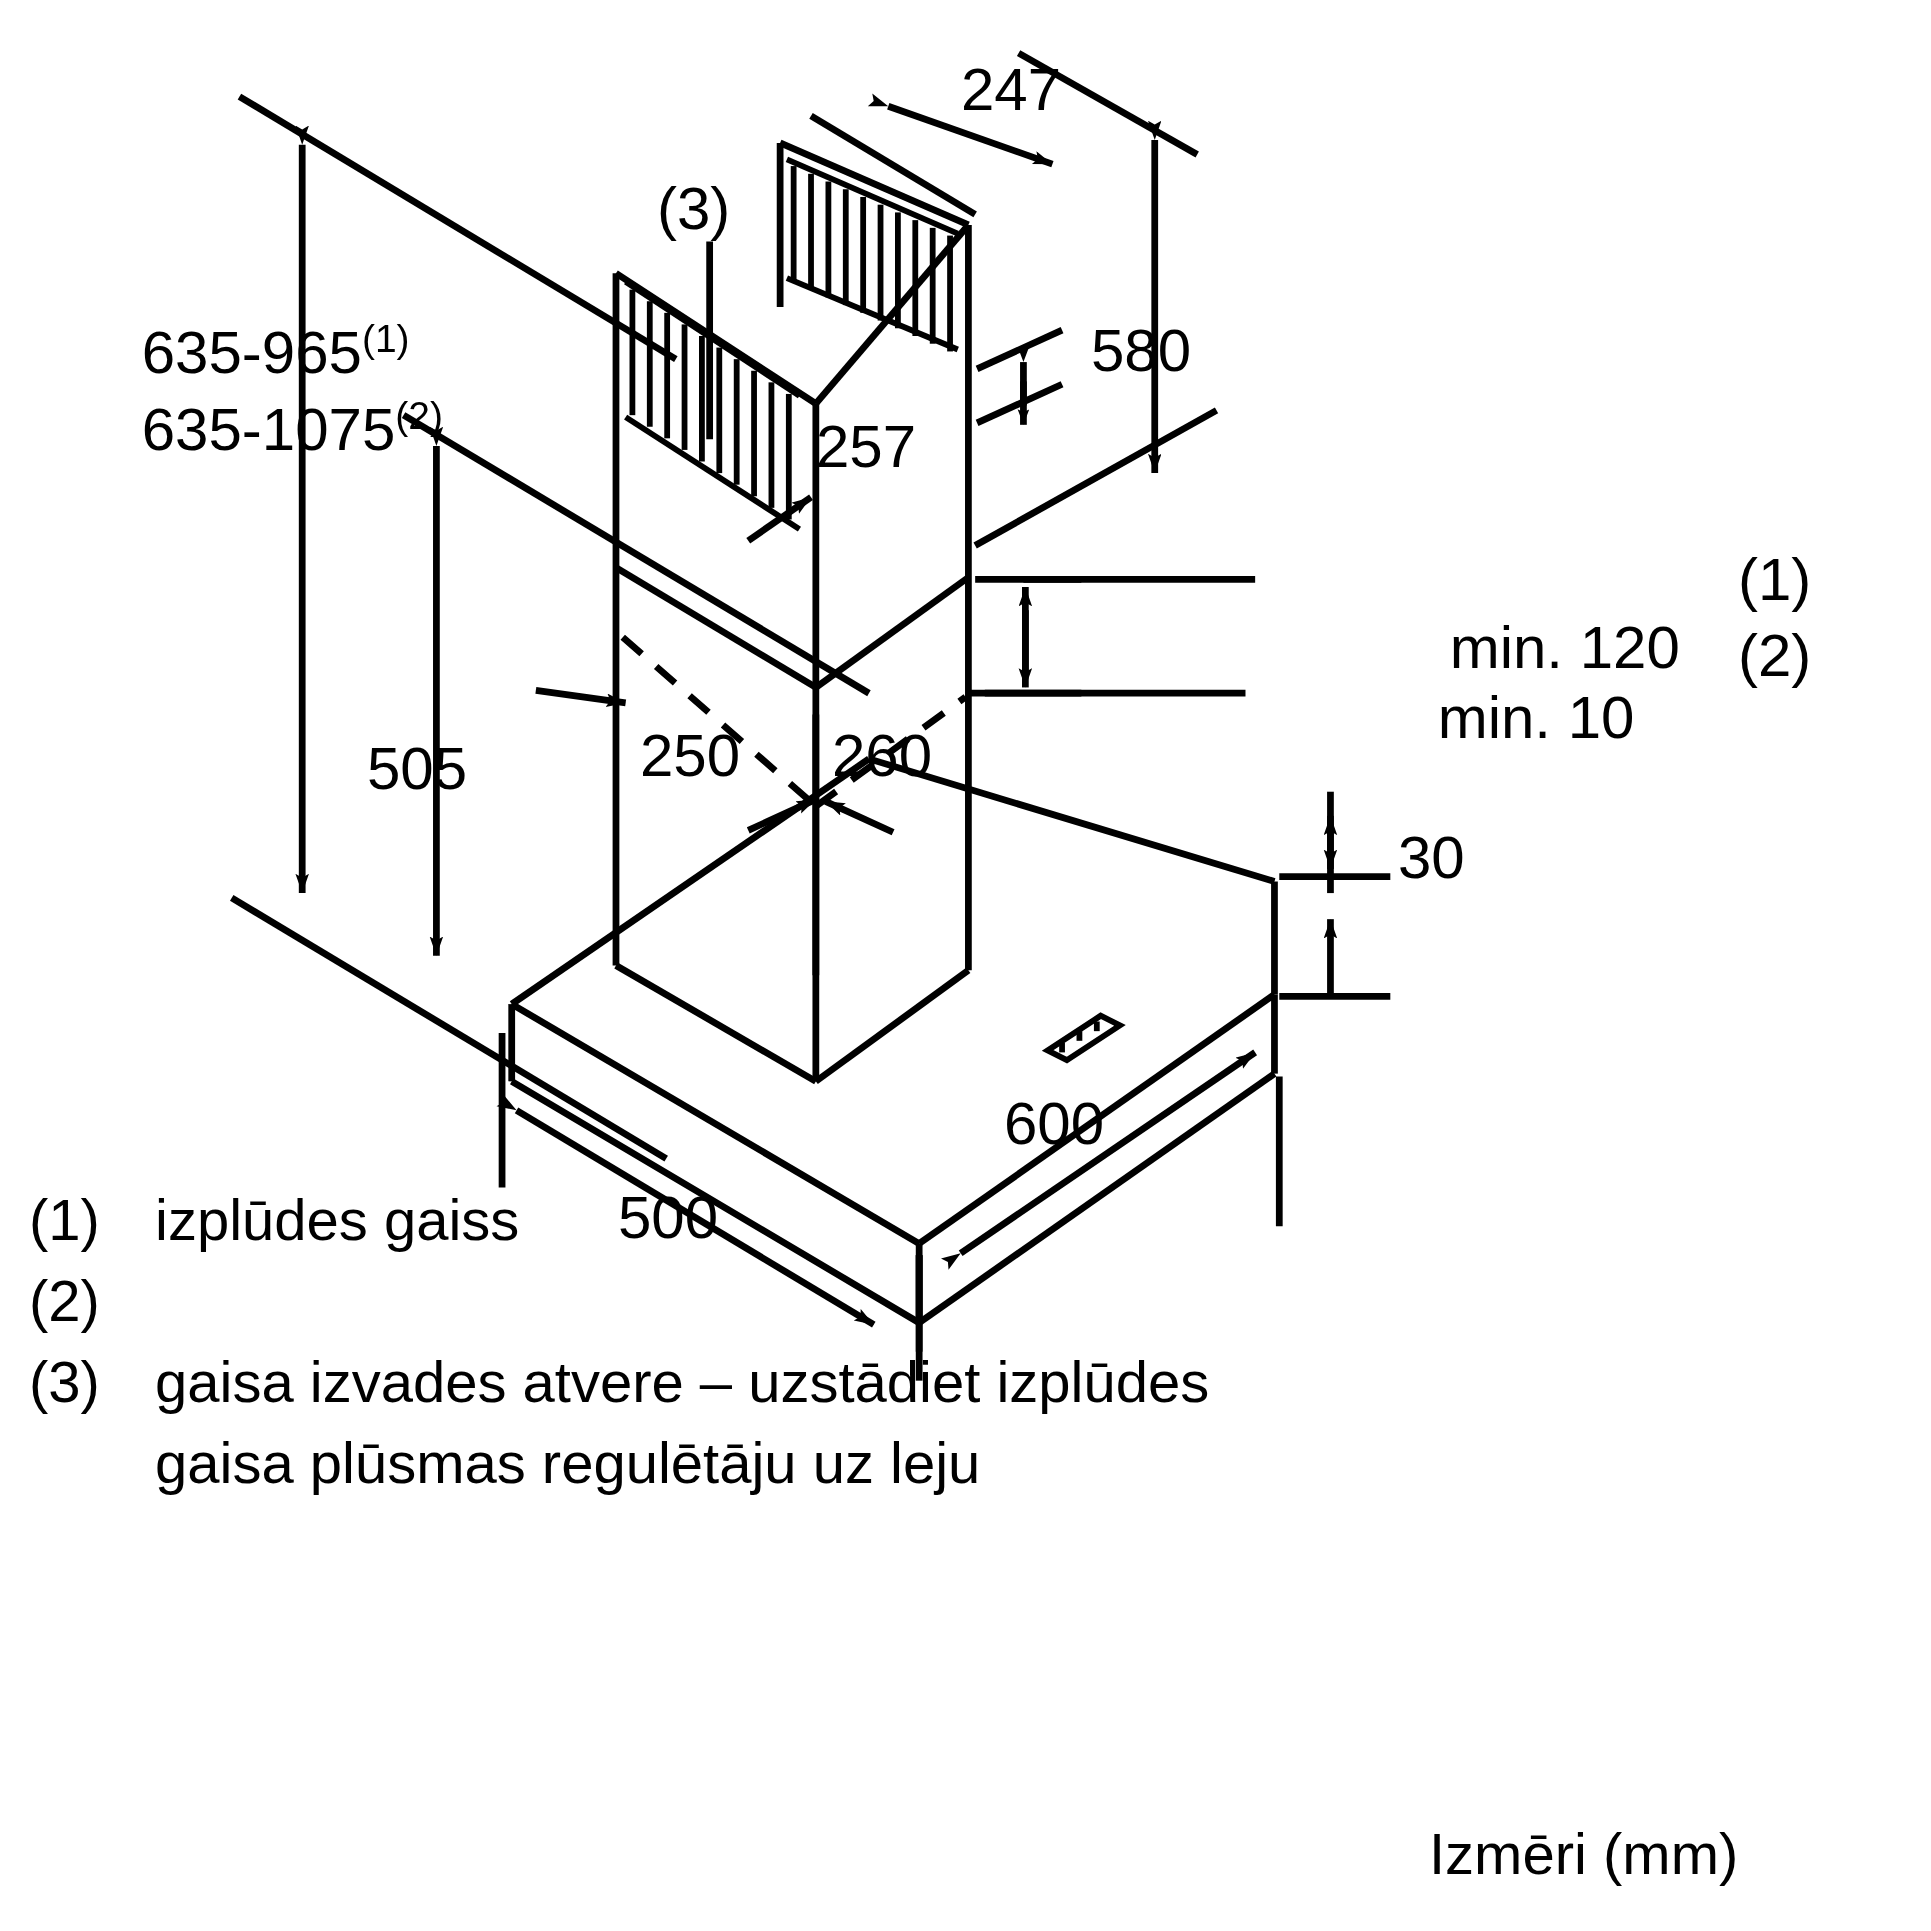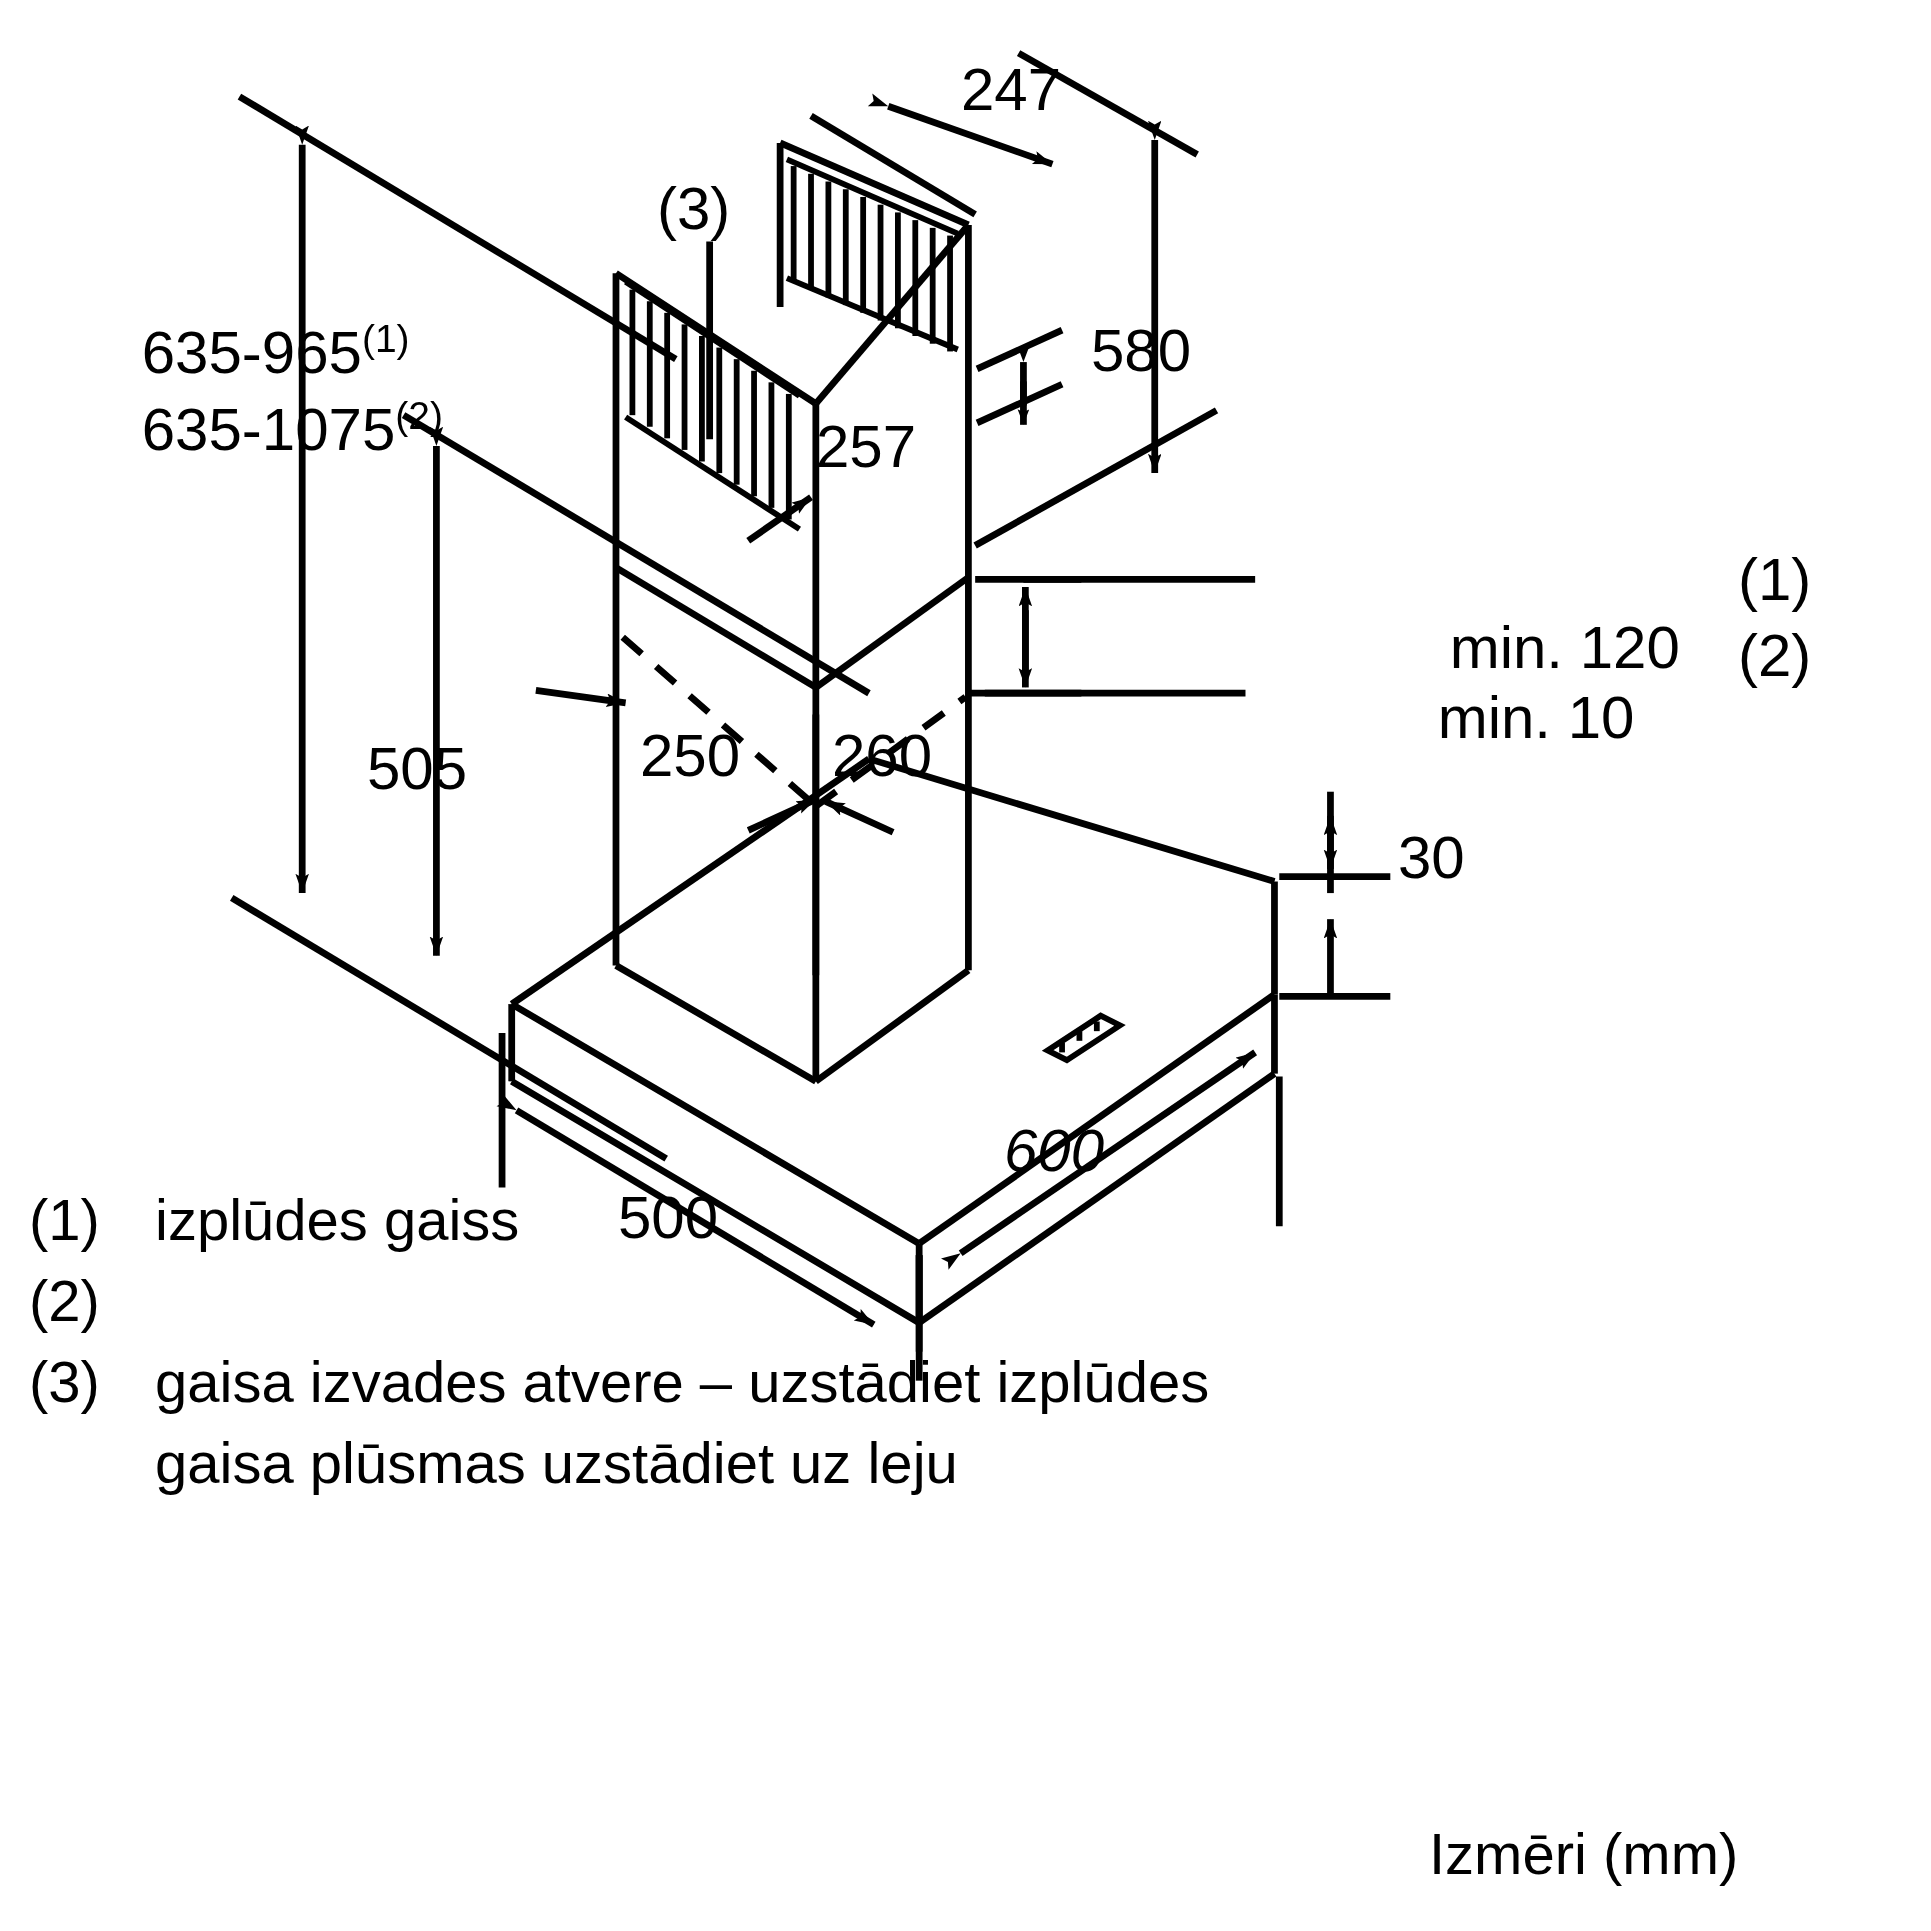--- a/index.html
+++ b/index.html
@@ -182,37 +182,37 @@
   <div class="lbl dim" style="left:1738px; top:626px;">(2)</div>
 
   <div class="lbl dim" style="left:640px; top:726px;">250</div>
 
   <div class="lbl dim" style="left:832px; top:726px;">260</div>
 
   <div class="lbl dim" style="left:1398px; top:828px;">30</div>
 
   <div class="lbl dim" style="left:618px; top:1166px;margin-top:22px;">500</div>
 
-  <div class="lbl dim" style="left:1004px; top:1121px;font-style:italic;">600</div>
+  <div class="lbl dim" style="left:1004px; top:1094px;">600</div>
 
   <div class="legend-row legend" style="left:29px; top:1186px;">
     <span class="legend-num">(1)</span>
     <span class="legend-txt">izplūdes gaiss</span>
   </div>
 
   <div class="legend-row legend" style="left:29px; top:1267px;">
     <span class="legend-num">(2)</span>
   </div>
 
   <div class="legend-row legend" style="left:29px; top:1348px;">
     <span class="legend-num">(3)</span>
     <span class="legend-txt">gaisa izvades atvere – uzstādiet izplūdes</span>
   </div>
 
   <div class="legend-row legend" style="left:29px; top:1429px;">
     <span class="legend-num"></span>
-    <span class="legend-txt">gaisa plūsmas uzstādiet uz leju</span>
+    <span class="legend-txt">gaisa plūsmas regulētāju uz leju</span>
   </div>
 
   <div class="lbl units" style="left:1429px; top:1825px;">Izmēri (mm)</div>
 
 </div>
 
 
 </body></html>

